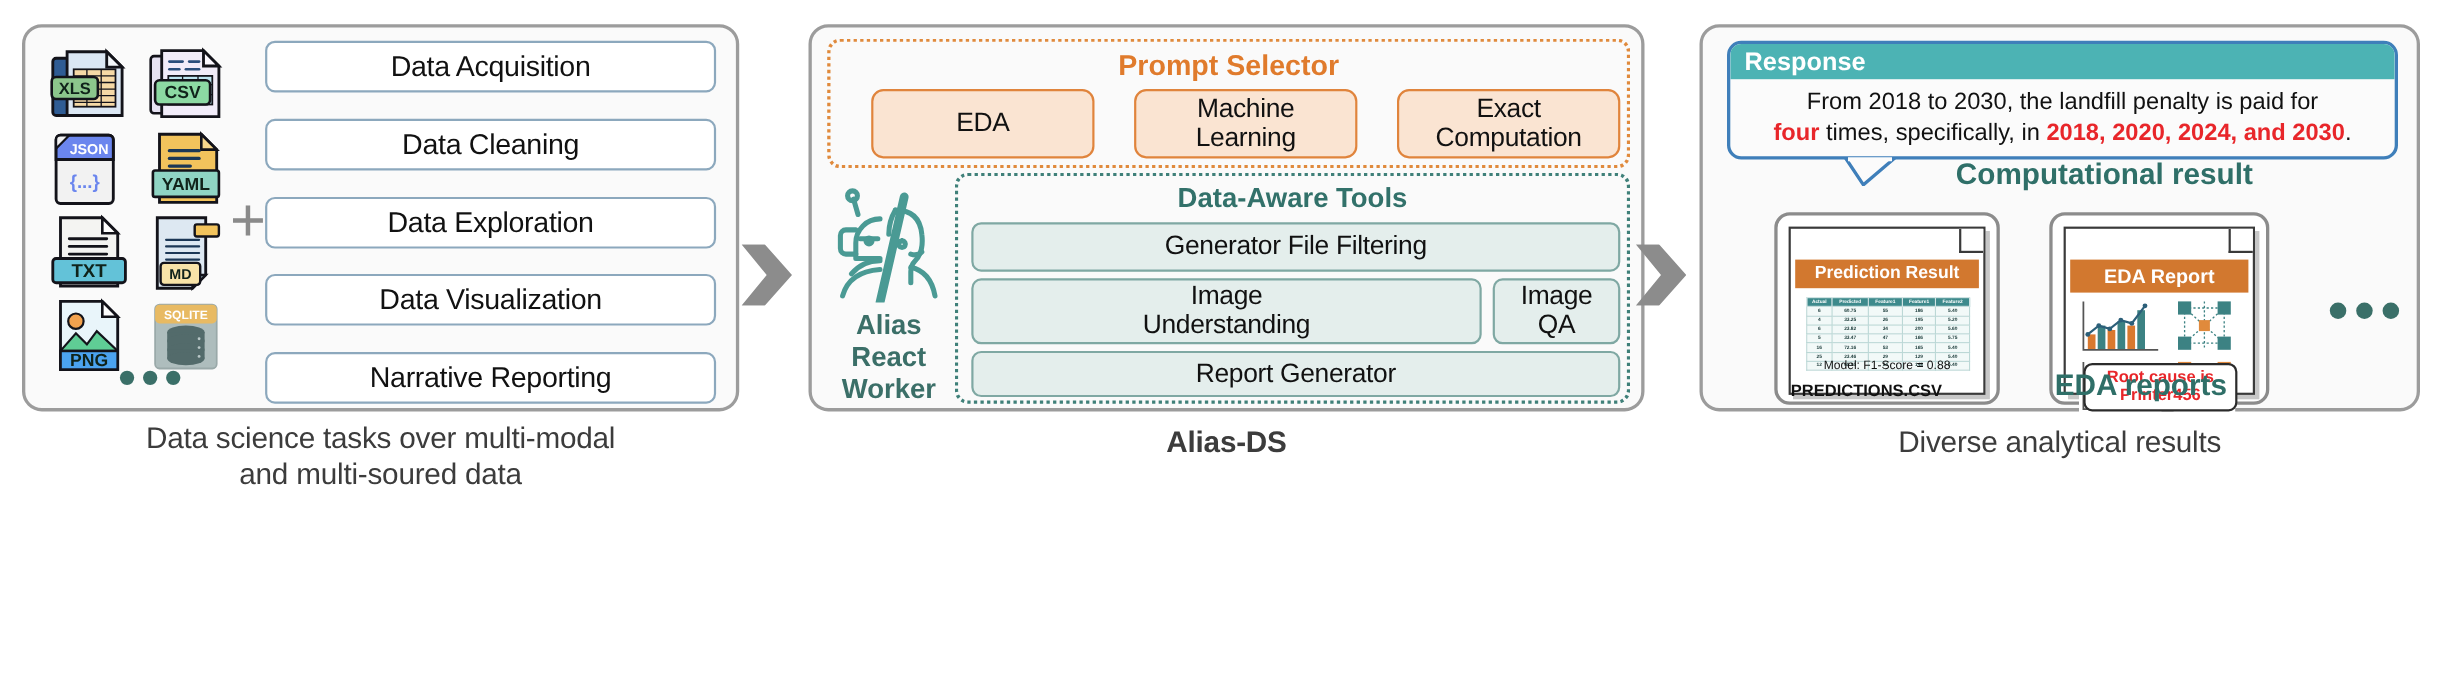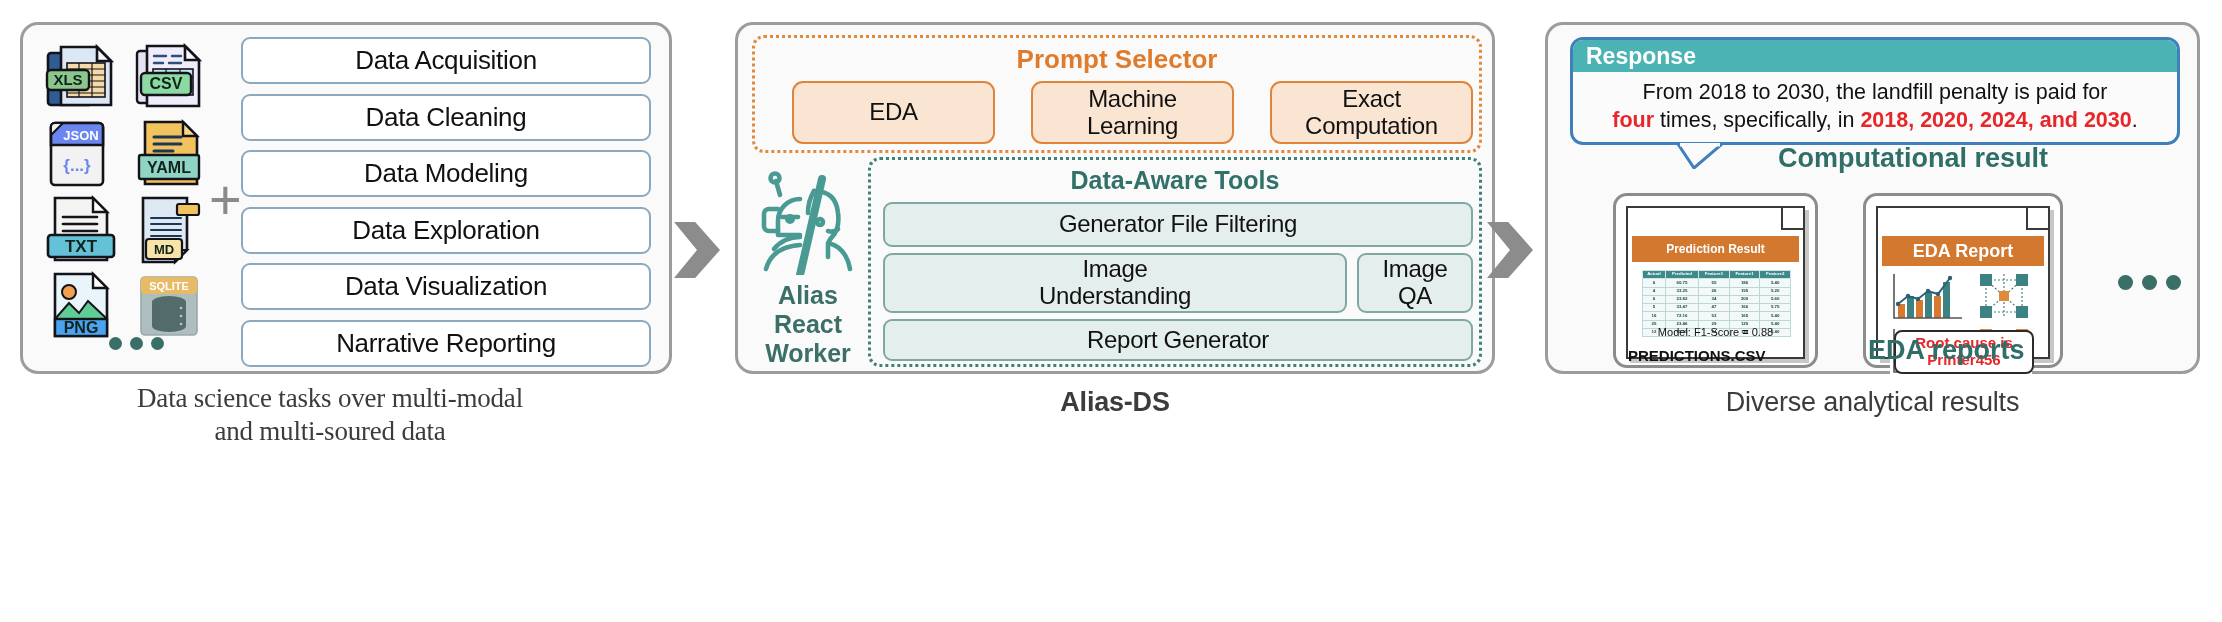--- a/index.html
+++ b/index.html
@@ -156,21 +156,21 @@
   .doc-fold {
     position: absolute; right: 0; top: 0; width: 22px; height: 22px;
     background: #fff; border-left: 2px solid #3a3a3a; border-bottom: 2px solid #3a3a3a;
   }
   .doc-band {
     position: absolute; left: 4px; right: 4px;
     background: #d2782f; color: #fff; font-weight: bold; text-align: center;
   }
 
   #card-pred { left: 65px; top: 168px; width: 205px; height: 175px; }
-  #pred-band { top: 28px; height: 26px; font-size: 12px; line-height: 26px; }
+  #pred-band { top: 28px; height: 26px; font-size: 16px; line-height: 26px; }
   #pred-table {
     position: absolute; left: 14px; top: 62px; right: 12px;
     border-collapse: collapse; width: calc(100% - 26px);
     font-size: 4.4px; line-height: 1.1;
   }
   #pred-table th {
     background: #3d8a8c; color: #fff; border: 0.5px solid #cfe3e3;
     padding: 1.3px 0; font-weight: bold; font-size: 4.4px;
   }
   #pred-table td {
@@ -346,28 +346,27 @@
       <i></i>
         <i></i>
         <i></i>
     </div>
 
     <span class="plus">+</span>
 
     <div class="task-list">
       <div class="task-chip">Data Acquisition</div>
       <div class="task-chip">Data Cleaning</div>
-      <div class="task-chip">Data Modeling</div>
       <div class="task-chip">Data Exploration</div>
       <div class="task-chip">Data Visualization</div>
       <div class="task-chip">Narrative Reporting</div>
     </div>
   </div>
 
-  <div class="caption" id="cap-left" style="left:4px; top:382px; width:652px;font-family:Liberation Serif, serif;">Data science tasks over multi-modal<br>and multi-soured data</div>
+  <div class="caption" id="cap-left" style="left:20px; top:382px; width:652px;">Data science tasks over multi-modal<br>and multi-soured data</div>
 
   <div class="chevron" style="left:674px; top:222px;"></div>
 
   <div class="panel" id="panel-mid">
 
     <div id="prompt-selector">
       <div id="prompt-title">Prompt Selector</div>
       <div class="ps-row">
         <div class="ps-chip">EDA</div>
         <div class="ps-chip">Machine<br>Learning</div>

